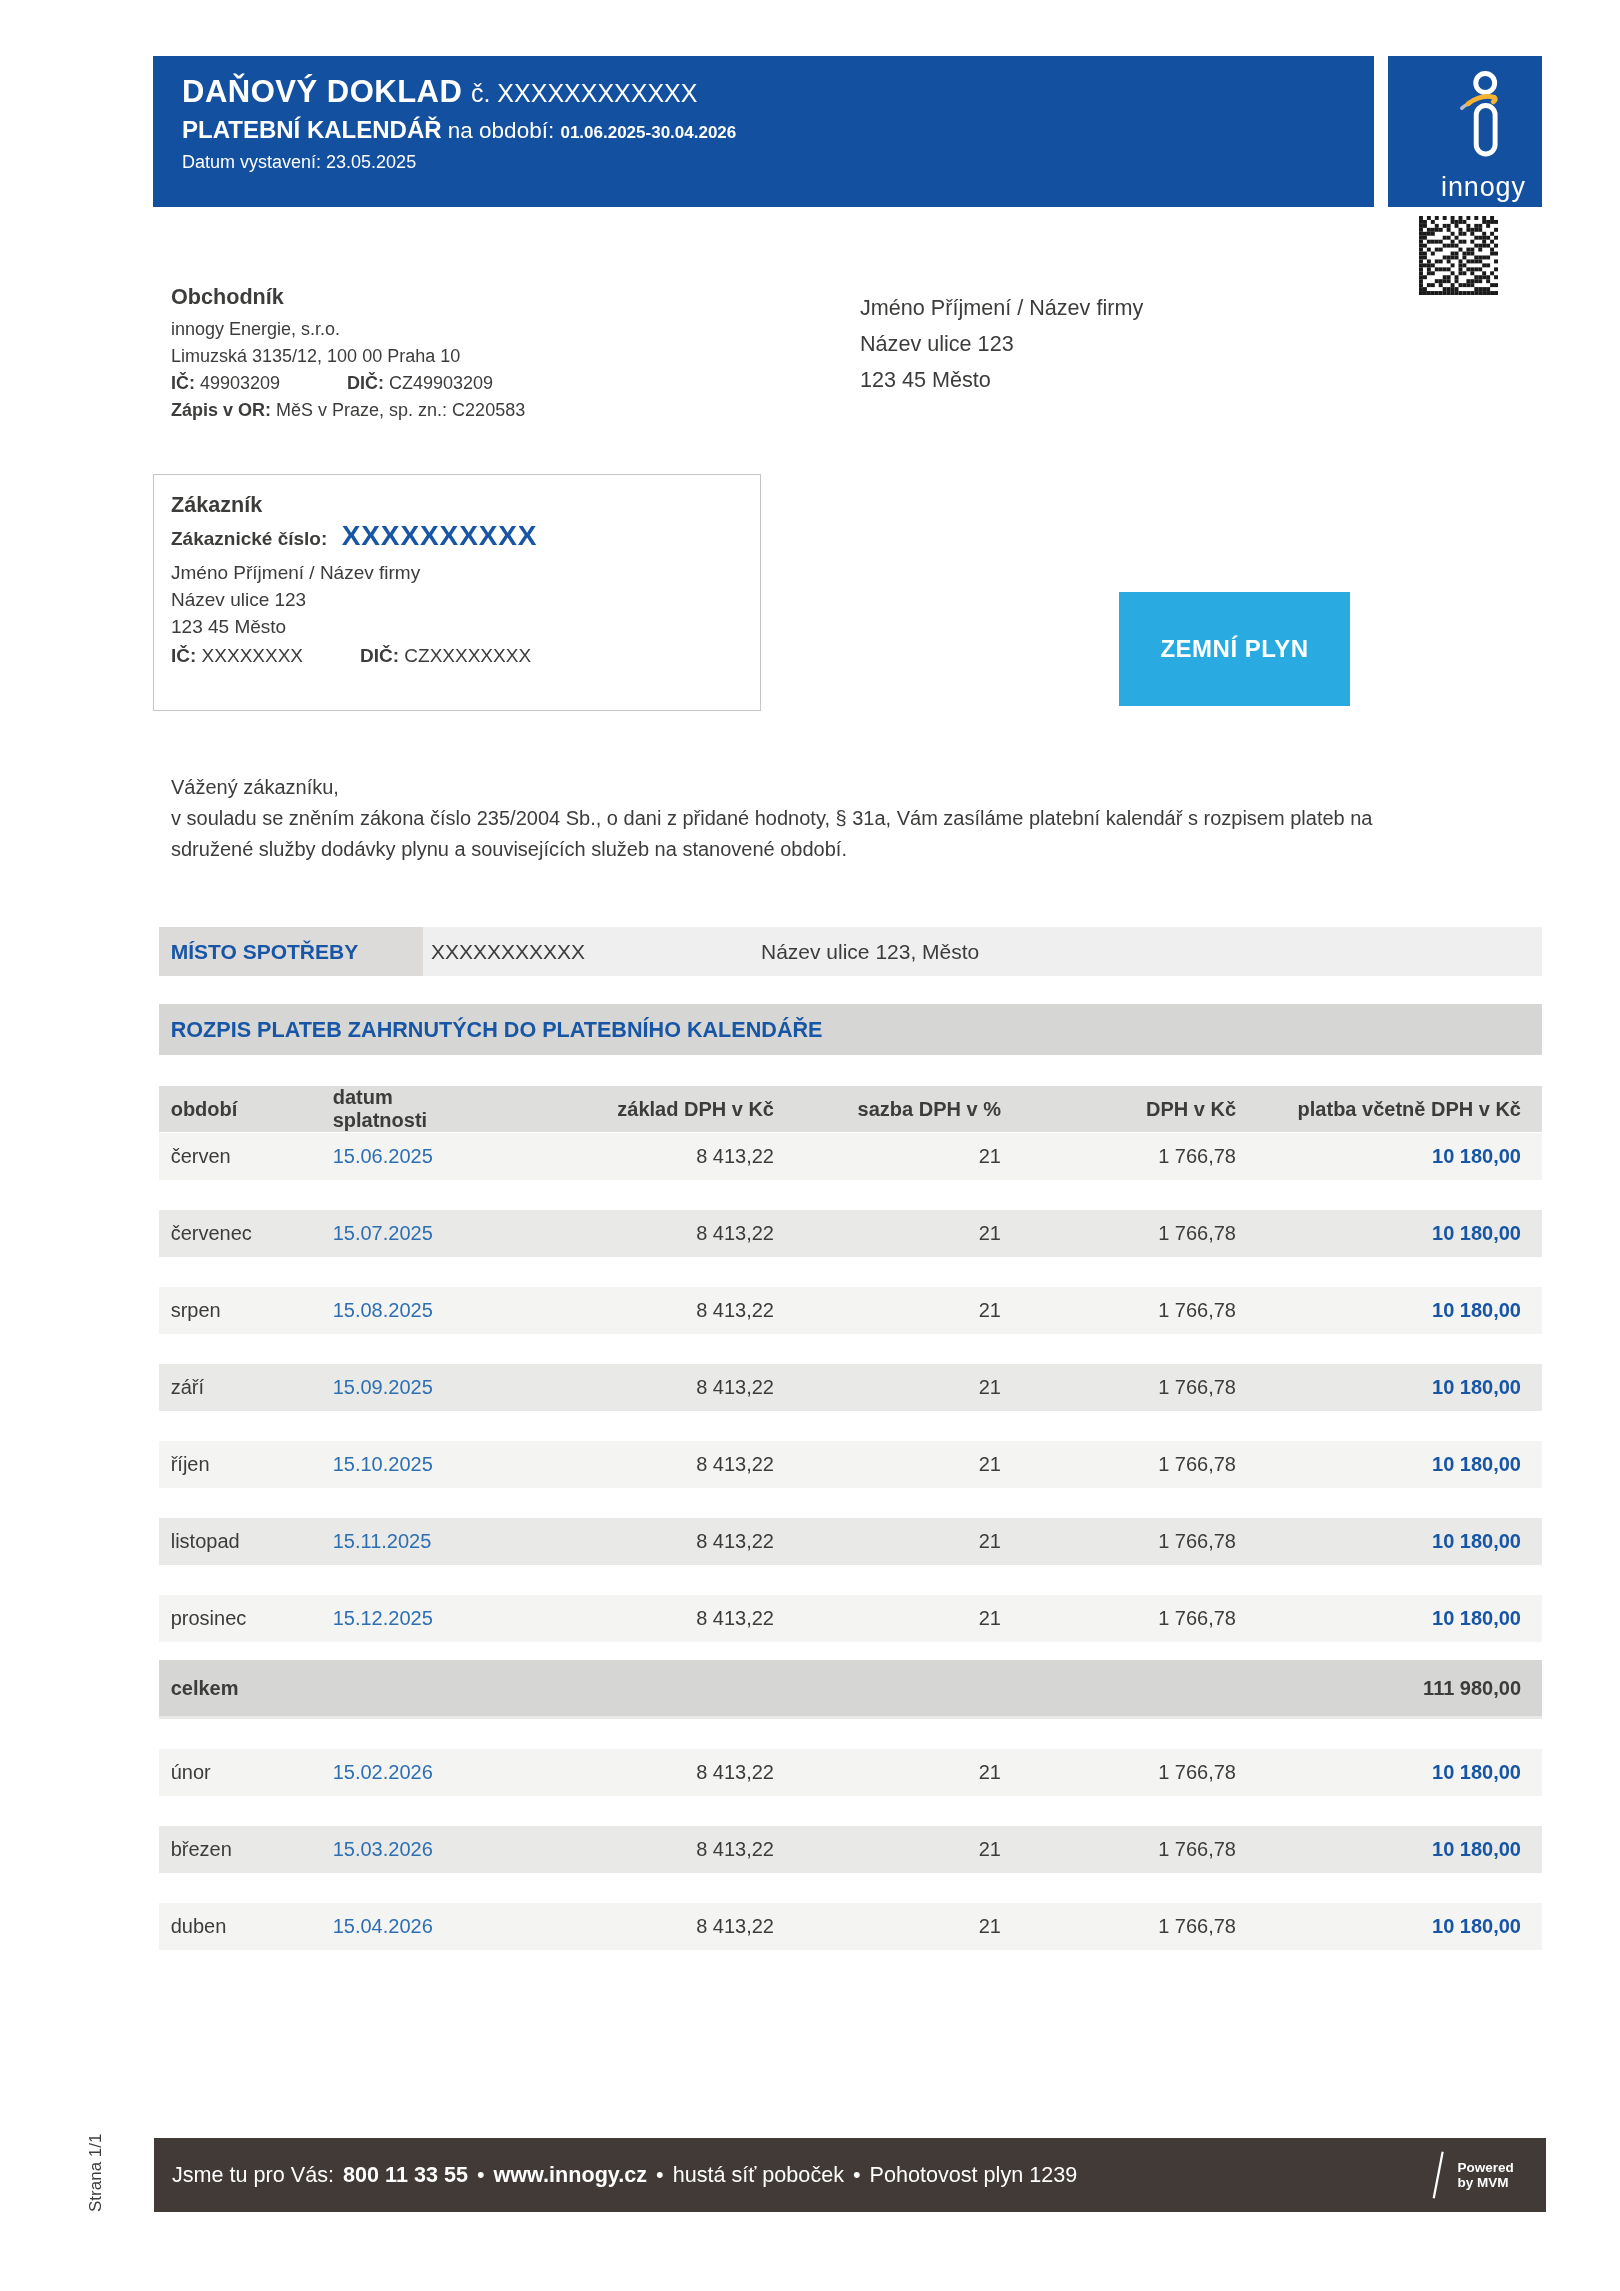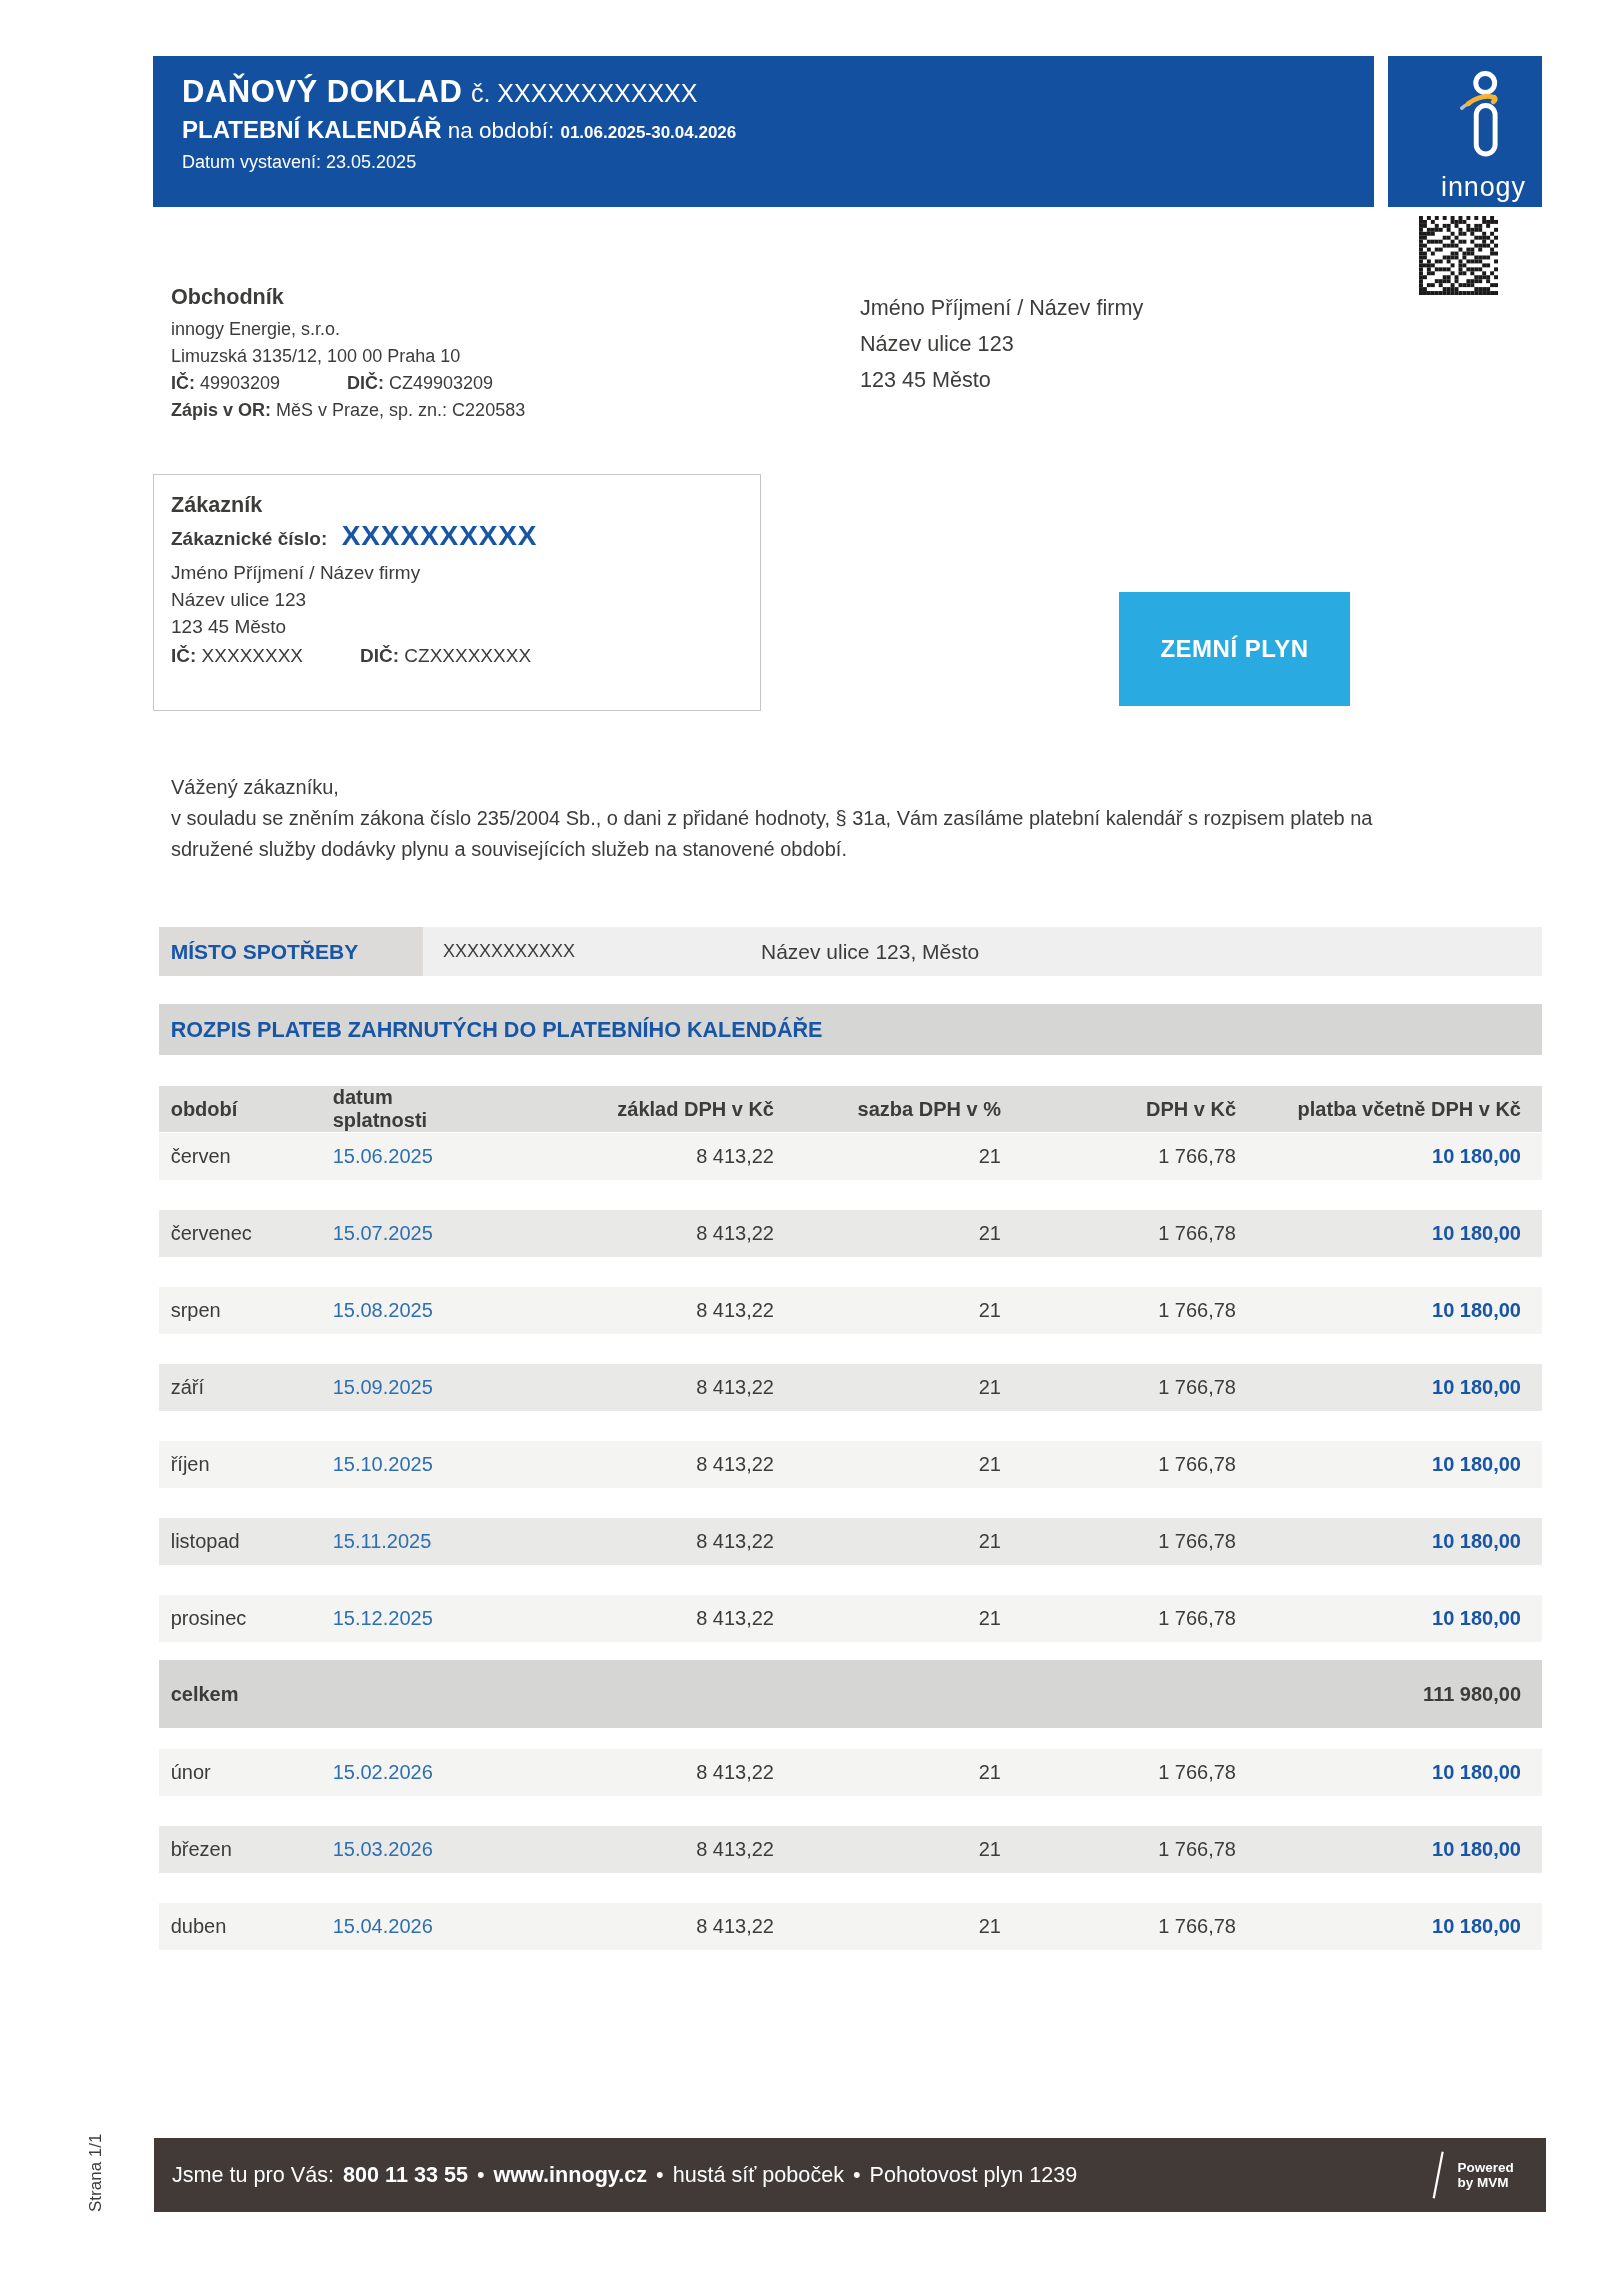--- a/index.html
+++ b/index.html
@@ -49,38 +49,38 @@
   .cpair{font-size:19px;line-height:27px;margin-top:1.8px;}
   .cpair .grp1{display:inline-block;width:189px;}
   
   .badge{position:absolute;left:1119px;top:592px;width:231px;height:114px;background:var(--cyan);color:#fff;display:flex;align-items:center;justify-content:center;font-size:24px;font-weight:bold;letter-spacing:0.5px;}
   
   .intro{position:absolute;left:171px;top:772px;width:1260px;font-size:20px;line-height:31px;}
   .intro .body{max-width:1233px;}
   
   .misto{position:absolute;left:159px;top:927px;width:1383px;height:49px;background:var(--misto-bg);}
   .misto-label{position:absolute;left:0;top:0;width:264px;height:49px;background:var(--misto-label);display:flex;align-items:center;padding-left:11.7px;box-sizing:border-box;color:var(--blue-text);font-size:21px;font-weight:bold;}
-  .misto-code{position:absolute;left:284px;top:0;height:49px;display:flex;align-items:center;font-size:18px;}
+  .misto-code{position:absolute;left:272px;top:0;height:49px;display:flex;align-items:center;font-size:21px;}
   .misto-addr{position:absolute;left:602px;top:0;height:49px;display:flex;align-items:center;font-size:21px;}
   
   .tgrid{display:grid;grid-template-columns:162px 171px 282px 227px 235px 285px;box-sizing:border-box;padding-right:21px;width:1383px;align-items:center;margin-top:29px;}
   .tbl-title{position:absolute;left:159px;top:1004px;width:1383px;height:51px;background:var(--band-gray);display:flex;align-items:center;padding-left:11.7px;box-sizing:border-box;color:var(--blue-text);font-size:21.6px;font-weight:bold;}
   .tbl-head{position:absolute;left:159px;top:1057px;height:46px;background:var(--head-gray);font-size:20px;font-weight:bold;}
   .tbl-body{position:absolute;left:159px;top:1104px;width:1383px;}
   .trow{height:48px;box-sizing:border-box;border-bottom:1.8px solid #fff;font-size:20px;}
   .trow:nth-child(odd){background:var(--row-light);}
   .trow:nth-child(even){background:var(--row-dark);}
   .cell{white-space:nowrap;}
   .c-period{padding-left:11.7px;text-align:left;}
   .c-due{padding-left:11.7px;color:var(--blue-date);}
   .c-base,.c-rate,.c-vat{text-align:right;}
   .c-total{text-align:right;color:var(--blue-text);font-weight:bold;}
   .h-left{padding-left:11.7px;text-align:left;}
   .h-right{text-align:right;white-space:nowrap;}
-  .tbl-total{position:absolute;left:159px;top:1631px;height:68px;background:var(--band-gray);font-size:20px;font-weight:bold;}
+  .tbl-total{position:absolute;left:159px;top:1631px;height:56px;background:var(--band-gray);font-size:20px;font-weight:bold;}
   
   .footer-bar{position:absolute;left:154px;top:2138px;width:1392px;height:74px;background:var(--footer);color:#fff;display:flex;align-items:center;padding-left:18px;box-sizing:border-box;font-size:21.6px;white-space:nowrap;}
   .footer-bar .fb{font-weight:bold;}
   .footer-bar .sp{display:inline-block;width:9px;}
   .powered{position:absolute;left:1431px;top:2149px;display:flex;align-items:center;gap:12px;color:#fff;}
   .powered .ptext{font-size:13.5px;font-weight:bold;line-height:15.3px;}
   .strana{position:absolute;left:86px;top:2212px;transform:rotate(-90deg);transform-origin:0 0;font-size:17px;color:var(--ink);white-space:nowrap;}
 </style>
 </head>
 <body>

